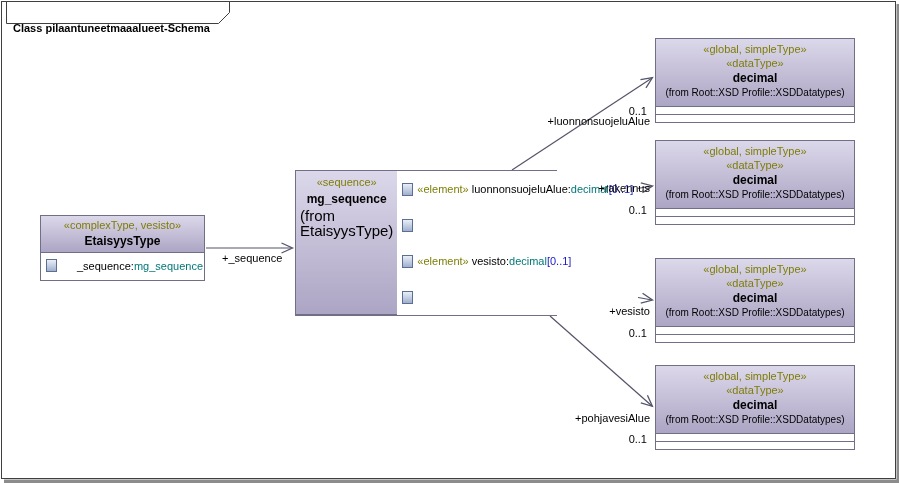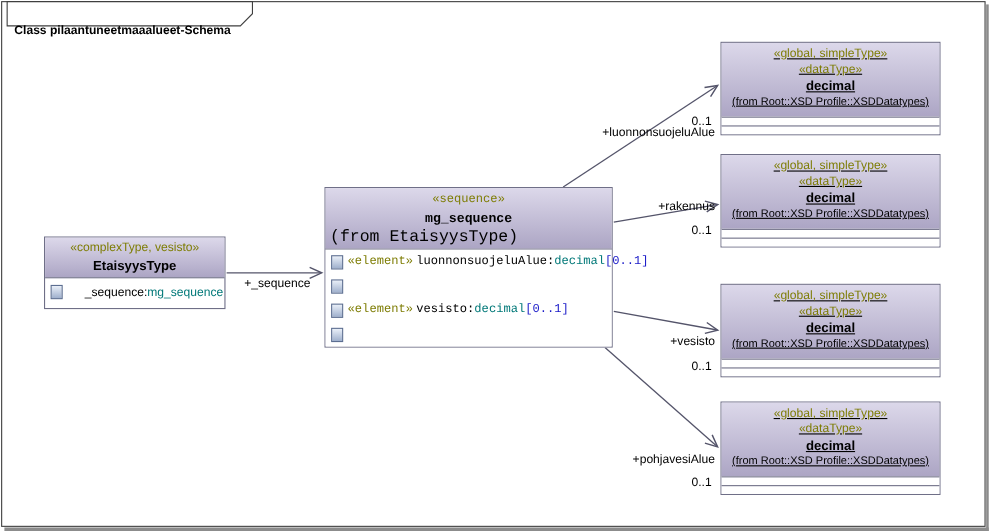--- a/index.html
+++ b/index.html
@@ -22,40 +22,40 @@
   }
   .stereo{font-size:11px;line-height:15px;color:#7e7d05;display:block;}
   .bname{font-size:12px;line-height:16px;font-weight:bold;color:#000;display:block;}
   .fromtxt{font-size:10px;line-height:13px;color:#000;display:block;}
 
   
   .et-box{left:40px;top:215px;width:165px;height:66px;}
   .attr-row{display:flex;align-items:center;gap:20px;padding:0 5px;height:25px;font-size:11px;white-space:nowrap;}
 
   
-  .mg-box{left:295px;top:170px;width:262px;height:146px;display:flex;flex-direction:column;font-family:Liberation Mono, monospace;}
+  .mg-box{left:295px;top:170px;width:262px;height:146px;display:flex;flex-direction:row;}
   .mg-hdr{padding:3px 4px 3px 4px;}
   .mg-hdr .stereo{line-height:16px;}
   .mg-hdr .bname{line-height:18px;}
   .mg-hdr .fromtxt{line-height:15px;text-align:left;font-size:15px;}
   .mg-body{flex:1;display:flex;flex-direction:column;background:#fff;}
   .el-row{flex:1;display:flex;align-items:center;gap:4px;padding:0 5px;font-size:11px;white-space:nowrap;}
 
   .el-icon{
     width:9px;height:11px;flex:0 0 auto;
     border:1px solid #5c6e91;
     background:linear-gradient(180deg,#e9eff8 0%,#9fb0cd 100%);
   }
   .s-stereo{color:#7e7d05;margin-right:3px;}
   .s-name{color:#000;}
   .s-type{color:#007878;}
   .s-card{color:#1919c8;}
 
   
-  .dt-box{width:200px;left:655px;height:85px;display:flex;flex-direction:column;text-decoration:underline;}
+  .dt-box{width:200px;left:655px;height:85px;display:flex;flex-direction:column;}
   .dt1{top:38px;} .dt2{top:140px;} .dt3{top:258px;} .dt4{top:365px;}
   .dt-hdr{flex:1;border-bottom:0;padding-top:3px;}
   .dt-hdr .stereo{line-height:14px;}
   .dt-hdr .bname{line-height:16px;}
   .dt-hdr .fromtxt{line-height:13px;}
   .dt-comp{height:7px;background:#fff;border-top:1px solid #6f6f87;}
 
   
   .clabel{position:absolute;font-size:11px;color:#000;white-space:nowrap;}
   .r{text-align:right;}

